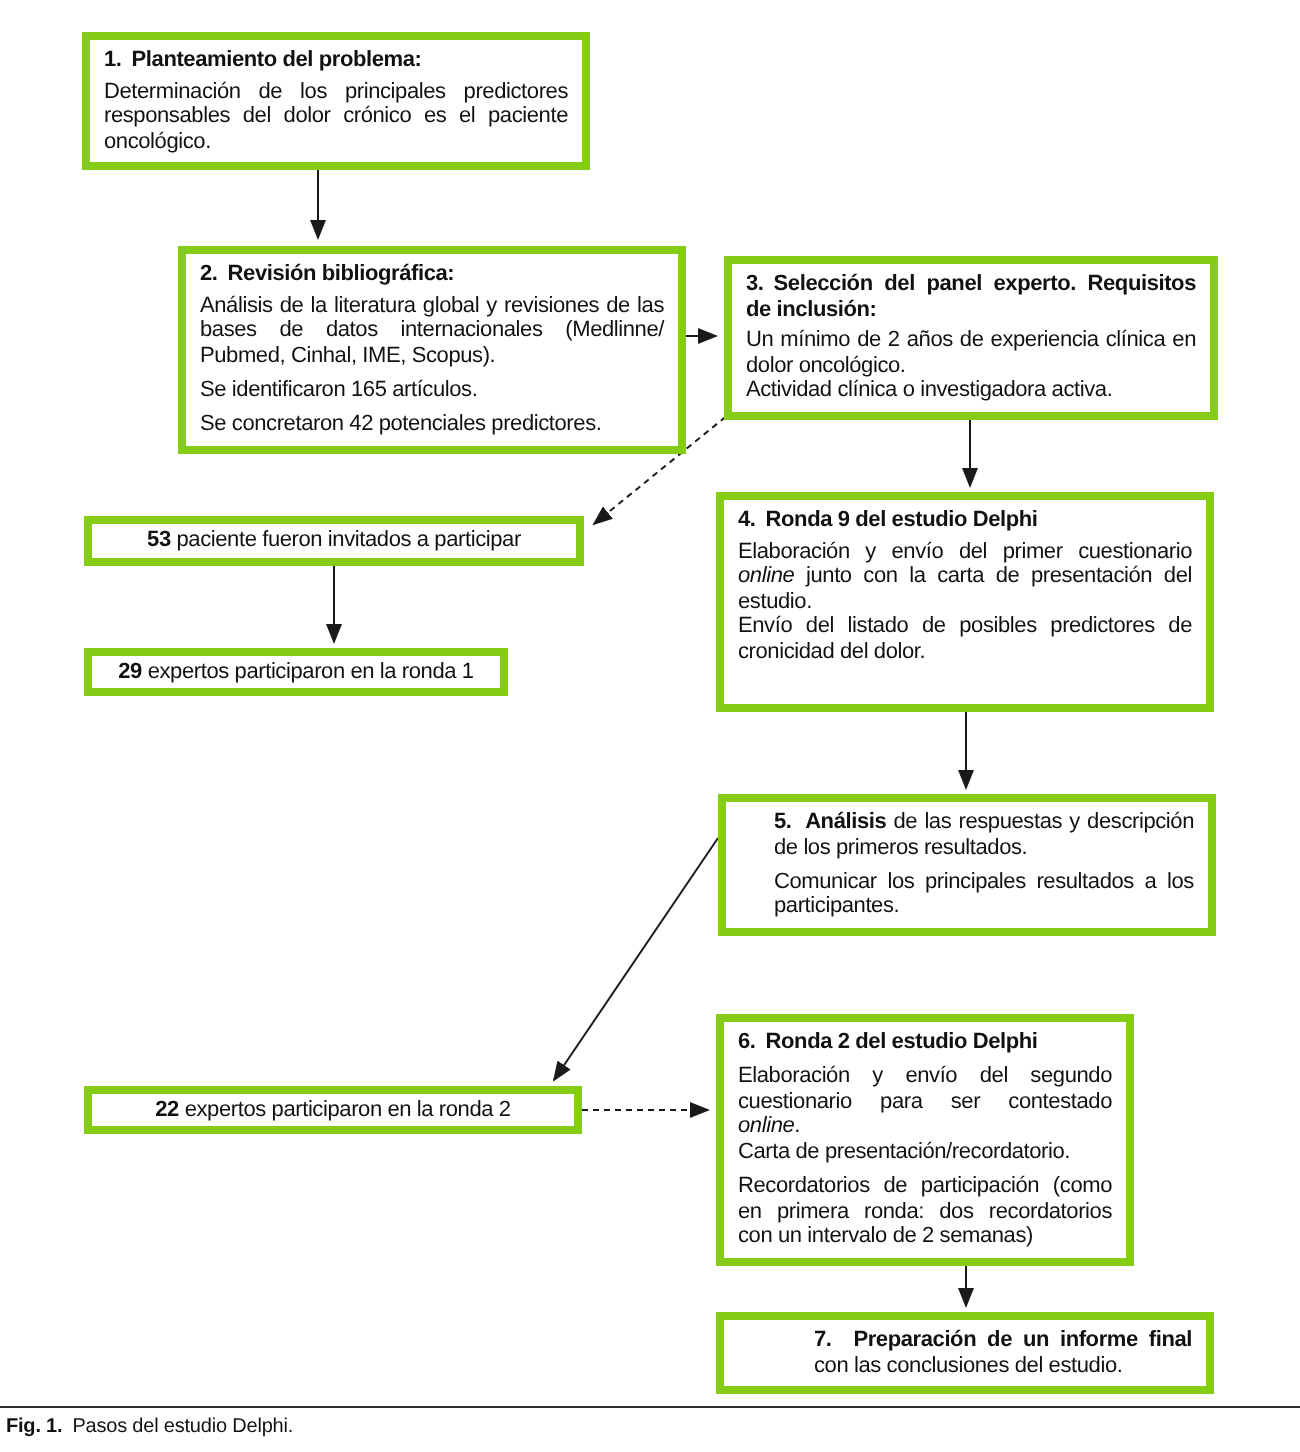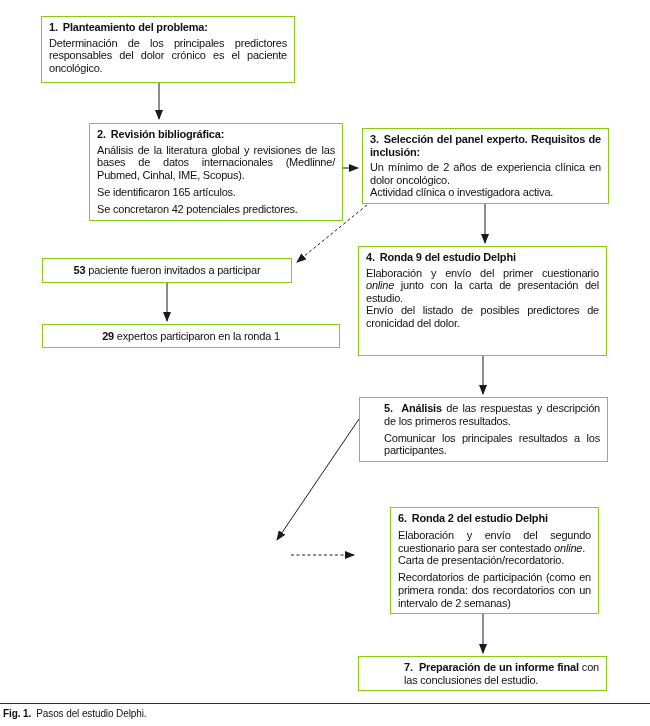--- a/index.html
+++ b/index.html
@@ -5,21 +5,21 @@
   html,body{margin:0;padding:0;background:#ffffff;}
   .figure{
     position:relative;width:650px;height:726px;background:#ffffff;
     font-family:"Liberation Sans",sans-serif;color:#111111;
     font-size:11px;line-height:12.6px;letter-spacing:-0.2px;
     overflow:hidden;
   }
   .arrows{position:absolute;left:0;top:0;width:650px;height:726px;}
   .box{
     position:absolute;box-sizing:border-box;background:#ffffff;
-    border:1px solid #84cc16;padding:4px 7px;min-height:0;
+    border:4px solid #84cc16;padding:4px 7px;min-height:0;
   }
   .title{font-weight:bold;margin:0 0 3px 0;text-align:justify;}
   .title .num{margin-right:5px;}
   .para{margin:0;text-align:justify;}
   .gap{margin-top:4.5px;}
   .para i{font-style:italic;}
   .para b{font-weight:bold;}
   .centerbox{
     display:flex;align-items:center;justify-content:center;
     text-align:center;padding:2px 4px;
@@ -66,37 +66,40 @@
   <div class="box" style="left:362px;top:128px;width:247px;min-height:76px;">
     <div class="title"><span class="num">3.</span><span>Selección del panel experto. Requisitos de inclusión:</span></div>
     <p class="para">Un mínimo de 2 años de experiencia clínica en dolor oncológico.</p>
     <p class="para">Actividad clínica o investigadora activa.</p>
   </div>
 
   <div class="box centerbox" style="left:42px;top:258px;width:250px;height:25px;">
     <span><b>53</b><span> paciente fueron invitados a participar</span></span>
   </div>
 
-  <div class="box centerbox" style="left:42px;top:324px;width:298px;height:24px;">
+  <div class="box centerbox" style="left:42px;top:324px;width:212px;height:24px;">
     <span><b>29</b><span> expertos participaron en la ronda 1</span></span>
   </div>
 
   <div class="box" style="left:358px;top:246px;width:249px;min-height:110px;">
     <div class="title"><span class="num">4.</span><span>Ronda 9 del estudio Delphi</span></div>
     <p class="para"><span>Elaboración y envío del primer cuestionario </span><i>online</i><span> junto con la carta de presentación del estudio.</span></p>
     <p class="para">Envío del listado de posibles predictores de cronicidad del dolor.</p>
   </div>
 
   <div class="box" style="left:359px;top:397px;width:249px;min-height:65px;padding-left:24px;">
     <p class="para"><b>5.&nbsp; Análisis</b><span> de las respuestas y descripción de los primeros resultados.</span></p>
     <p class="para gap">Comunicar los principales resultados a los participantes.</p>
   </div>
 
+  <div class="box centerbox" style="left:42px;top:543px;width:249px;height:24px;">
+    <span><b>22</b><span> expertos participaron en la ronda 2</span></span>
+  </div>
 
-  <div class="box" style="left:358px;top:507px;width:209px;min-height:102px;margin-left:32px;">
+  <div class="box" style="left:358px;top:507px;width:209px;min-height:102px;">
     <div class="title"><span class="num">6.</span><span>Ronda 2 del estudio Delphi</span></div>
     <p class="para gap"><span>Elaboración y envío del segundo cuestionario para ser contestado </span><i>online</i><span>.</span></p>
     <p class="para">Carta de presentación/recordatorio.</p>
     <p class="para gap">Recordatorios de participación (como en primera ronda: dos recordatorios con un intervalo de 2 semanas)</p>
   </div>
 
   <div class="box" style="left:358px;top:656px;width:249px;min-height:32px;padding-left:45px;">
     <p class="para"><b>7.&nbsp; Preparación de un informe final</b><span> con las conclusiones del estudio.</span></p>
   </div>
 

